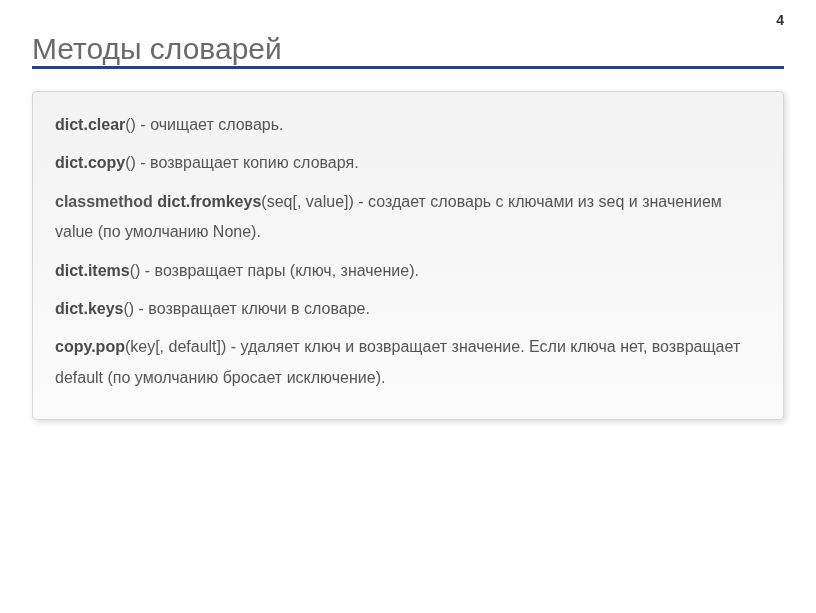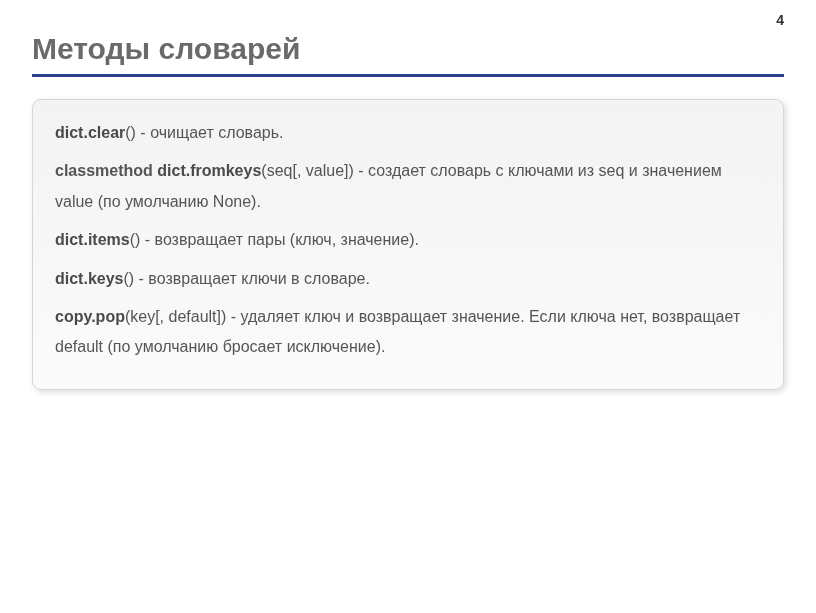--- a/index.html
+++ b/index.html
@@ -18,35 +18,34 @@
     .page-number {
       position: absolute;
       top: 12px;
       right: 32px;
       font-size: 14px;
       font-weight: bold;
       color: #333;
     }
     .slide-title {
       font-size: 30px;
-      font-weight: bold;
+      font-weight: normal;
       color: #6a6a6a;
       margin-top: 18px;
-      margin-bottom: 8px;
     }
     .title-rule {
       border: none;
       border-top: 3px solid #2a3f8f;
       margin-bottom: 22px;
       width: 100%;
     }
     .content-box {
       background: linear-gradient(to bottom, #f3f3f3, #fbfbfb);
       border: 1px solid #d6d6d6;
-      border-radius: 9px;
+      border-radius: 4px;
       padding: 18px 22px 18px 22px;
       box-shadow: 2px 2px 6px rgba(0,0,0,0.15);
       color: #555555;
       font-size: 16px;
       line-height: 1.9;
     }
     .method-line {
       margin-bottom: 8px;
     }
     .method-name {
@@ -63,20 +62,23 @@
 <div class="page-number">4</div>
 
 <h1 class="slide-title">Методы словарей</h1>
 <hr class="title-rule">
 
 <div class="content-box">
   <div class="method-line">
     <span class="classmethod"></span><span class="method-name">dict.clear</span><span>() - очищает словарь.</span>
   </div>
   <div class="method-line">
+    <span class="classmethod"></span><span class="method-name">dict.copy</span><span>() - возвращает копию словаря.</span>
+  </div>
+  <div class="method-line">
     <span class="classmethod">classmethod </span><span class="method-name">dict.fromkeys</span><span>(seq[, value]) - создает словарь с ключами из seq и значением value (по умолчанию None).</span>
   </div>
   <div class="method-line">
     <span class="classmethod"></span><span class="method-name">dict.items</span><span>() - возвращает пары (ключ, значение).</span>
   </div>
   <div class="method-line">
     <span class="classmethod"></span><span class="method-name">dict.keys</span><span>() - возвращает ключи в словаре.</span>
   </div>
   <div class="method-line">
     <span class="classmethod"></span><span class="method-name">copy.pop</span><span>(key[, default]) - удаляет ключ и возвращает значение. Если ключа нет, возвращает default (по умолчанию бросает исключение).</span>

